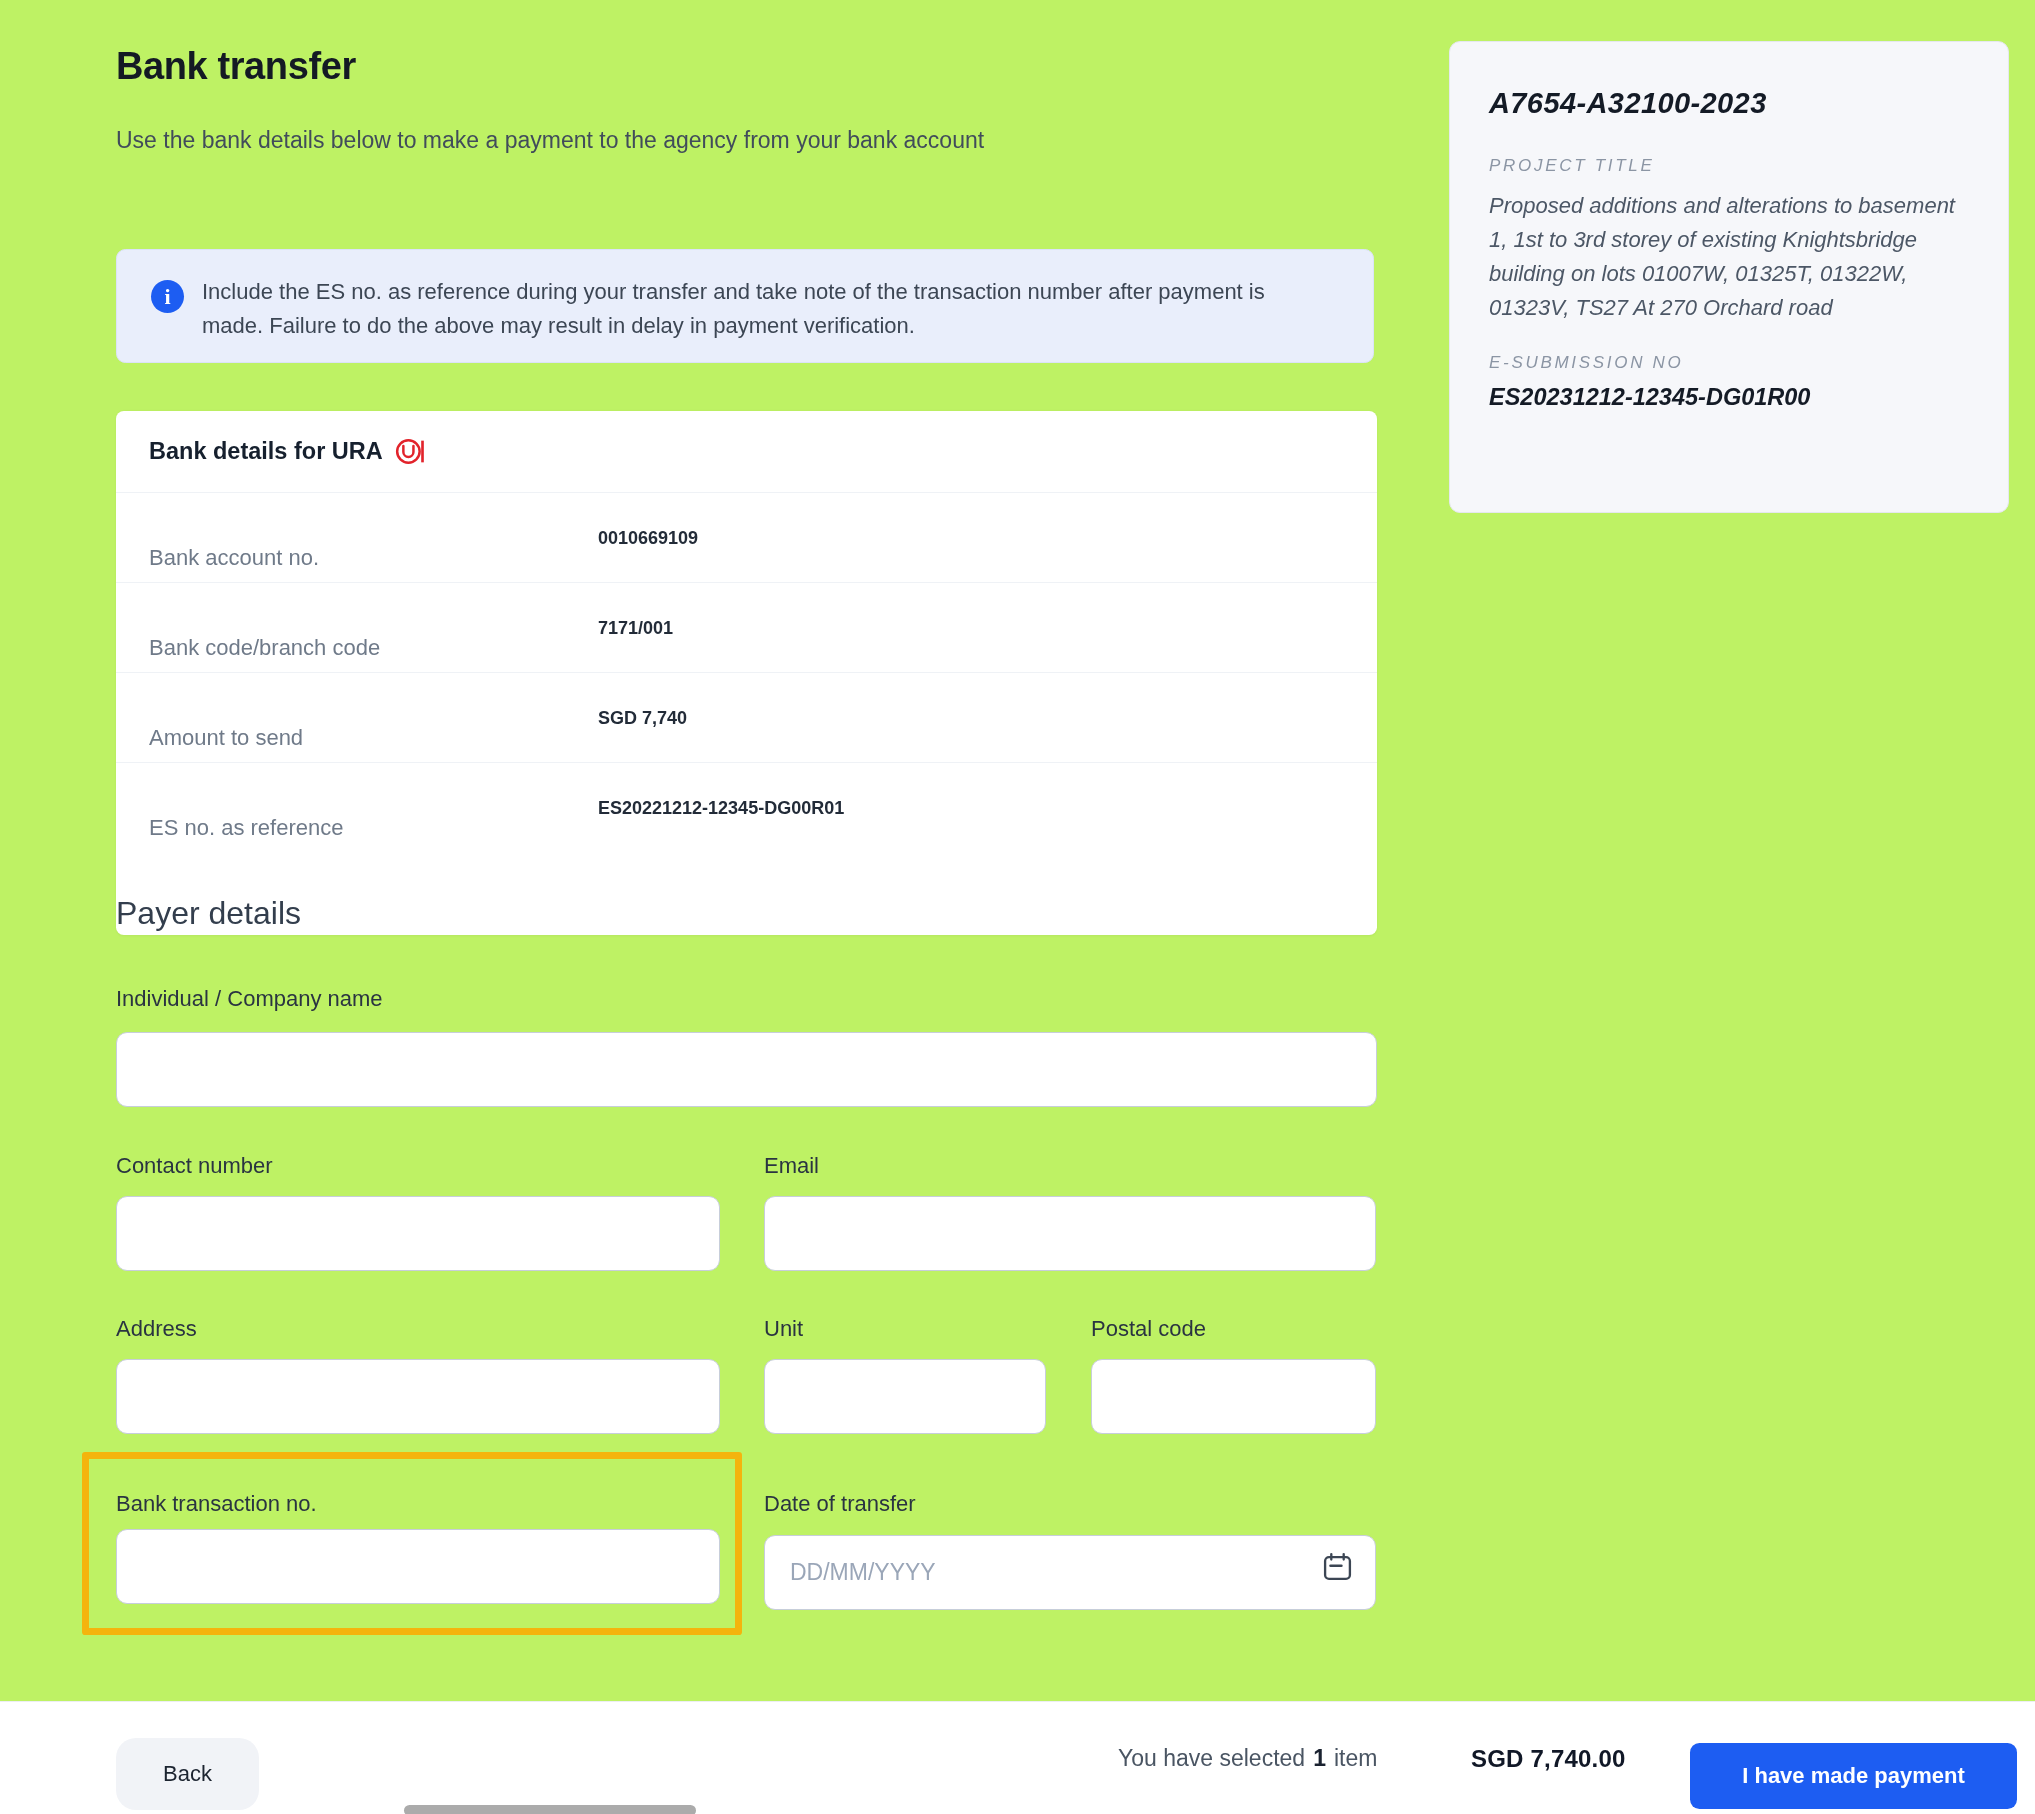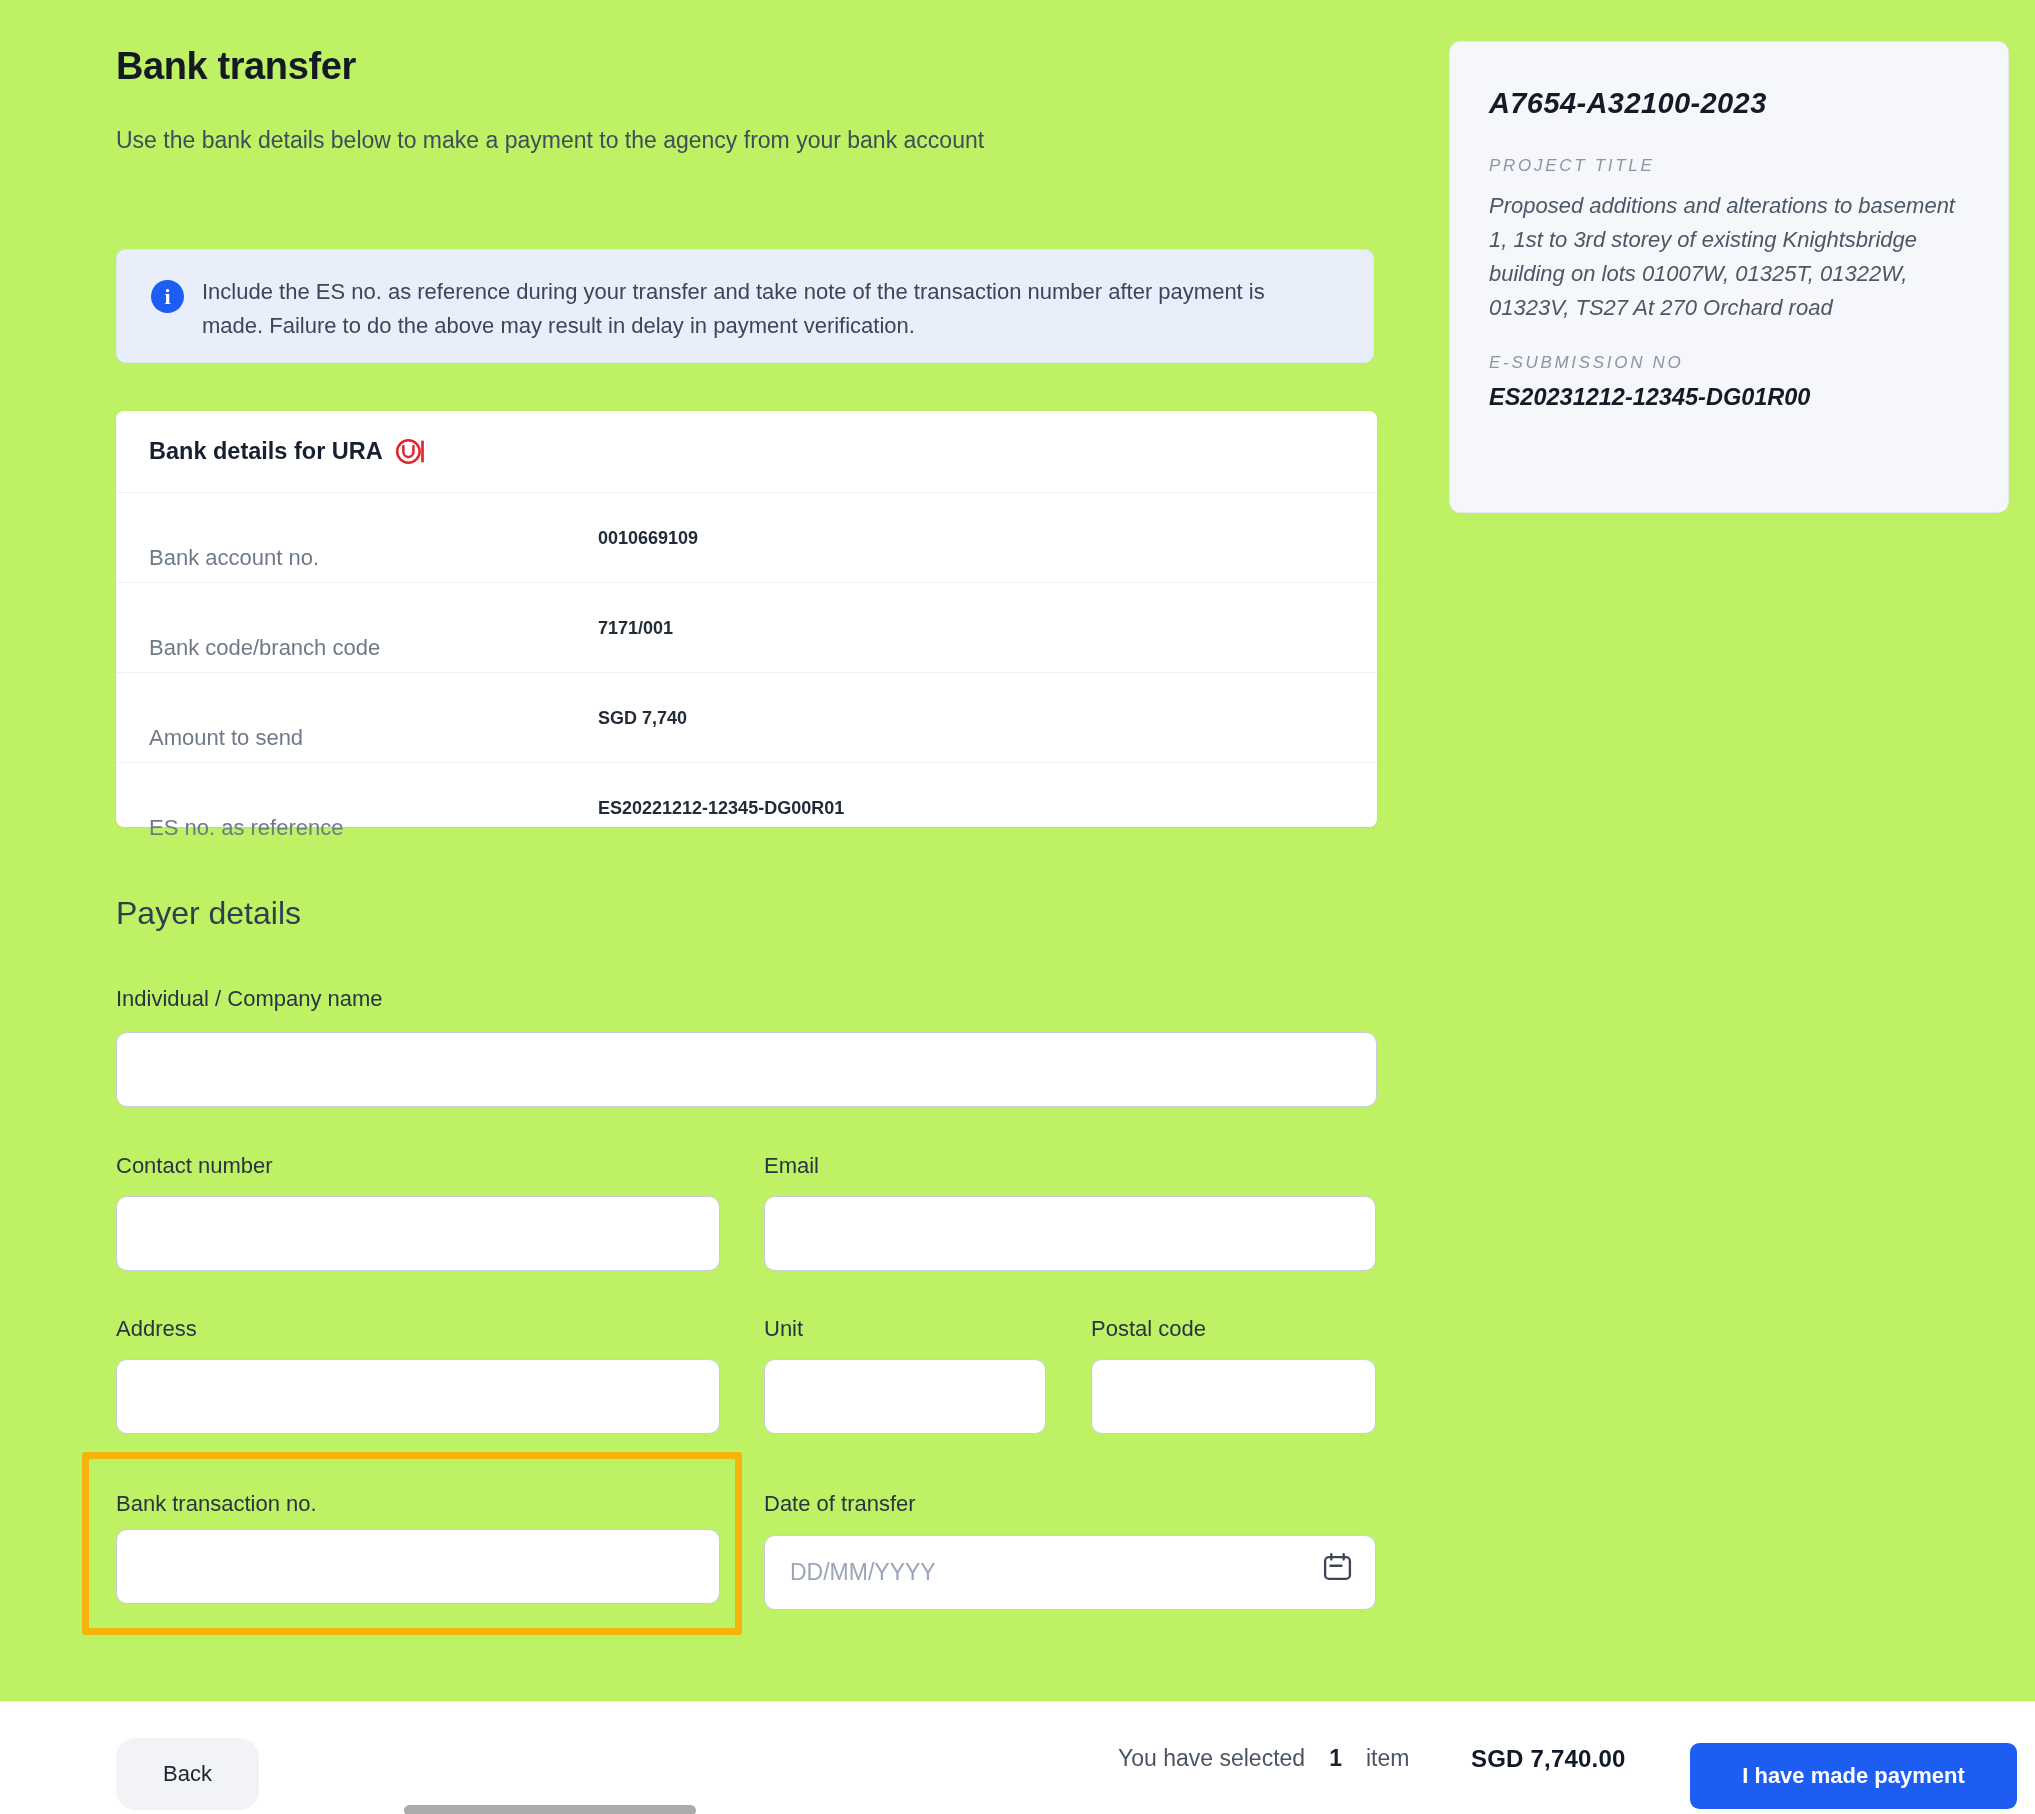--- a/index.html
+++ b/index.html
@@ -29,21 +29,21 @@
     background:var(--accent-blue,#1D5DF2);
     color:#fff;display:flex;align-items:center;justify-content:center;
     font-size:22px;font-weight:700;font-family:"Liberation Serif",serif;
   }
   .banner-text{
     position:absolute;left:85px;top:25px;width:1121px;
     font-size:22px;line-height:34px;color:#3C4654;
   }
   
   .card{
-    position:absolute;left:116px;top:411px;width:1261px;height:416px;
+    position:absolute;left:116px;top:411px;width:1261px;height:524px;
     background:#fff;border-radius:7.8px;box-shadow:0 0.8px 2.4px rgba(16,24,40,.05);
     box-sizing:border-box;
   }
   .card-header{
     height:81px;display:flex;align-items:center;padding-left:33px;gap:12.5px;
   }
   .card-title{font-size:23.5px;font-weight:700;color:#16202E;}
   .ura-logo{width:33px;height:31px;display:block;}
   .bank-row{
     position:relative;height:89px;border-top:1.6px solid #EFF2F6;
@@ -102,21 +102,21 @@
     position:absolute;left:0;top:1701px;width:2035px;height:113px;
     background:#fff;border-top:1.6px solid #ECEEF3;
   }
   .back-button{
     position:absolute;left:116px;top:36px;width:143px;height:72px;
     background:#F1F3F7;border:none;border-radius:20px;cursor:pointer;
     font-size:22px;font-weight:500;color:#1C2430;
     font-family:"Liberation Sans",sans-serif;
   }
   .selection-text{
-    position:absolute;left:1118px;top:0;height:113px;display:flex;align-items:center;gap:24px;
+    position:absolute;left:1118px;top:0;height:113px;display:flex;align-items:center;gap:8px;
     font-size:23px;color:#4A5563;
   }
   .selection-text .count{font-weight:700;color:#1A2230;}
   .footer-amount{
     position:absolute;left:1471px;top:0;height:113px;display:flex;align-items:center;
     font-size:24px;font-weight:700;color:#111827;letter-spacing:0.2px;
   }
   .pay-button{
     position:absolute;left:1690px;top:41px;width:327px;height:66px;
     background:var(--accent-blue,#1D5DF2);border:none;border-radius:9.4px;cursor:pointer;

